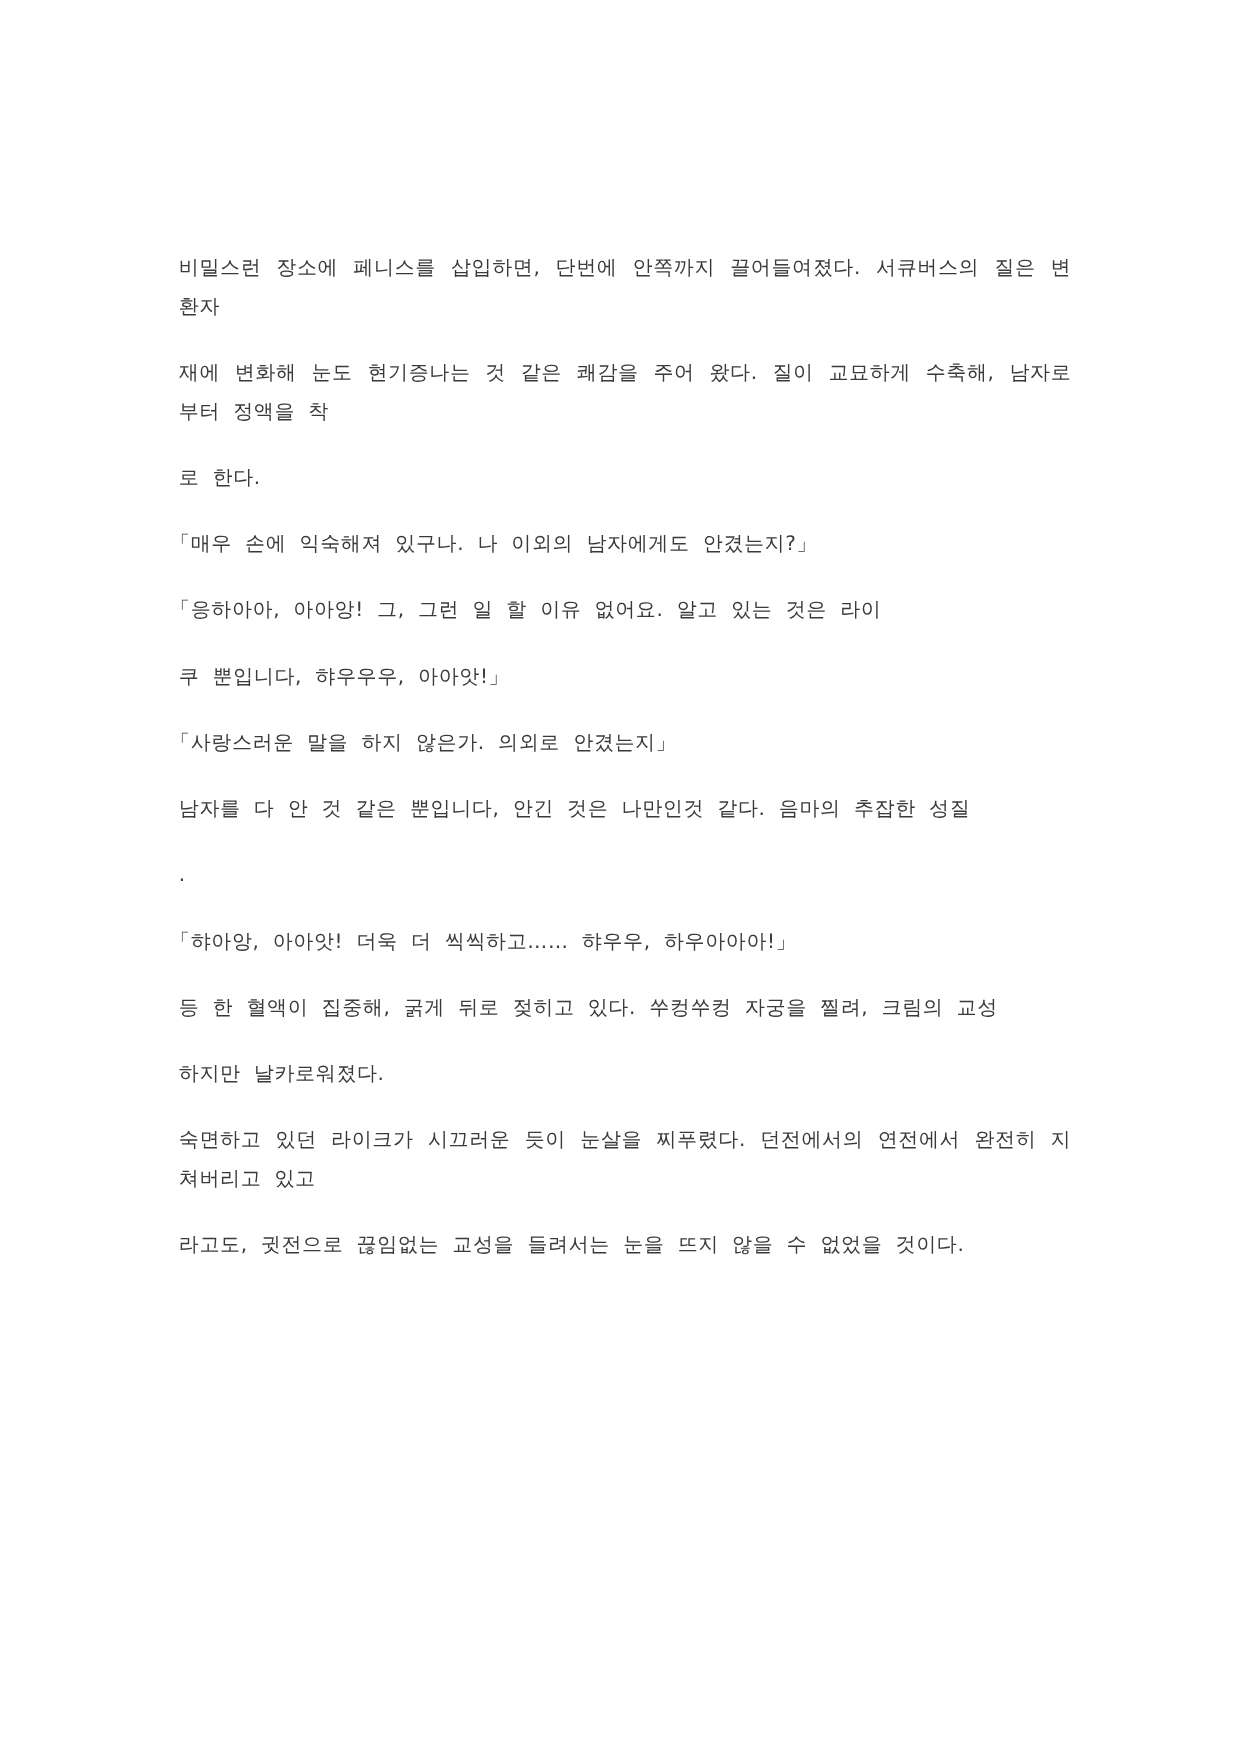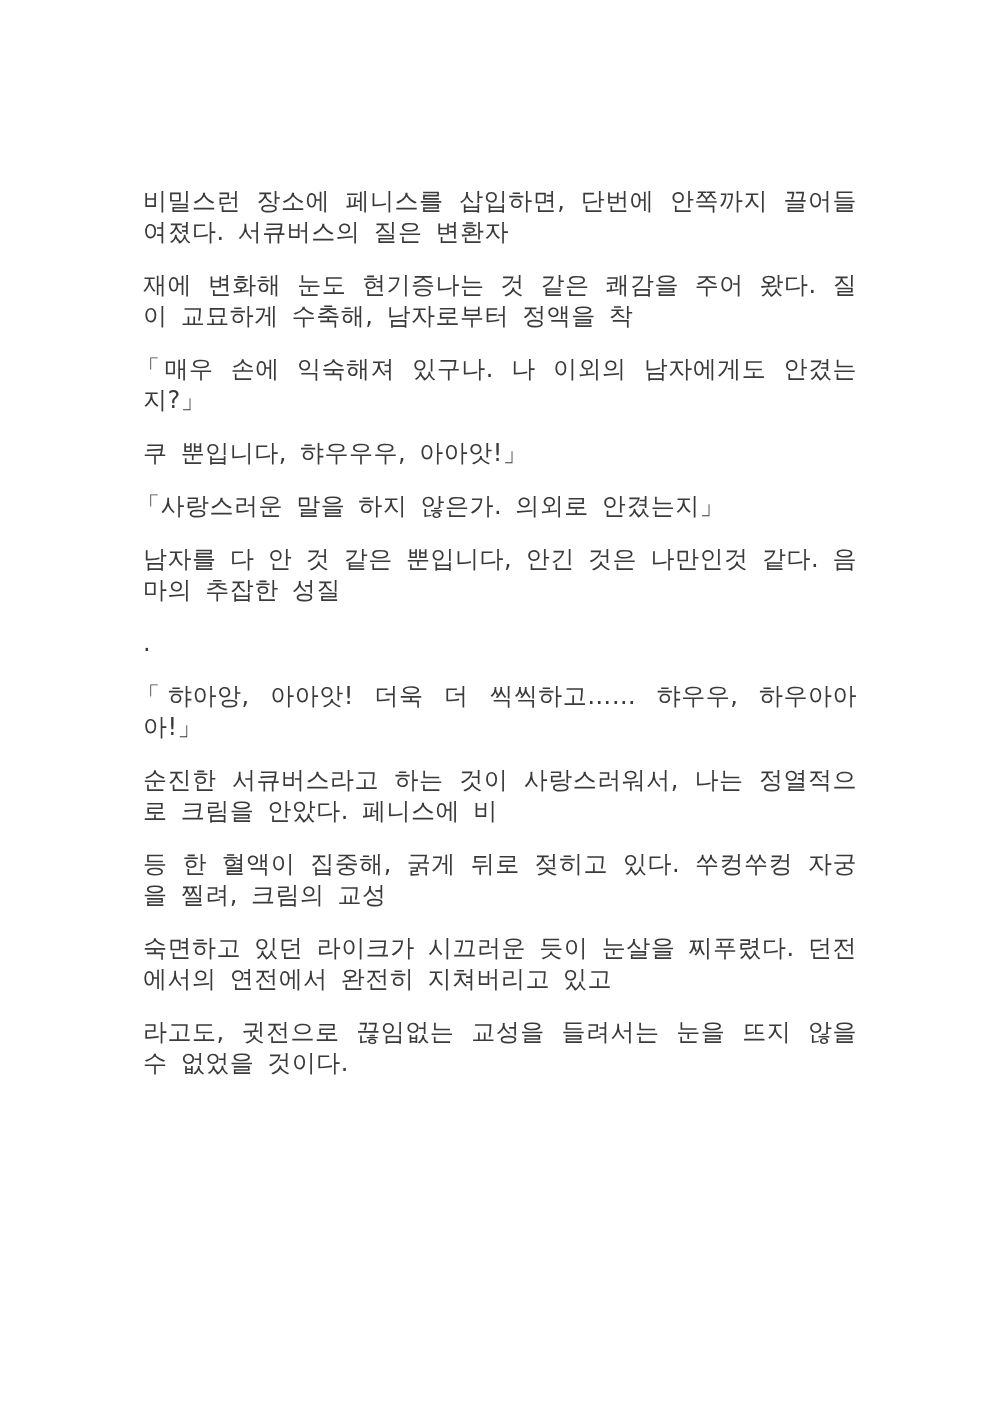--- a/index.html
+++ b/index.html
@@ -14,23 +14,23 @@
     background: #ffffff;
     overflow: hidden;
   }
   .content {
     position: absolute;
     left: 143px;
     top: 186px;
     width: 714px;
   }
   .content p {
-    margin: 0 0 22px 0;
+    margin: 12px 0 22px 0;
     font-family: "DejaVu Sans", "Liberation Sans", sans-serif;
-    font-size: 24px;
+    font-size: 16px;
     line-height: 31px;
     color: #3a3a3a;
     text-align: justify;
     word-spacing: 5px;
     letter-spacing: 0.5px;
     white-space: normal;
   }
   .content p.quote {
     text-indent: -7px;
   }
@@ -38,25 +38,27 @@
     margin-bottom: 0;
   }
 </style>
 </head>
 <body>
 
 <div class="page">
   <div class="content">
     <p>비밀스런 장소에 페니스를 삽입하면, 단번에 안쪽까지 끌어들여졌다. 서큐버스의 질은 변환자</p>
     <p>재에 변화해 눈도 현기증나는 것 같은 쾌감을 주어 왔다. 질이 교묘하게 수축해, 남자로부터 정액을 착</p>
+    <p>로 한다.</p>
     <p class="quote">「매우 손에 익숙해져 있구나. 나 이외의 남자에게도 안겼는지?」</p>
+    <p class="quote">「응하아아, 아아앙! 그, 그런 일 할 이유 없어요. 알고 있는 것은 라이</p>
     <p>쿠 뿐입니다, 햐우우우, 아아앗!」</p>
     <p class="quote">「사랑스러운 말을 하지 않은가. 의외로 안겼는지」</p>
     <p>남자를 다 안 것 같은 뿐입니다, 안긴 것은 나만인것 같다. 음마의 추잡한 성질</p>
     <p>.</p>
     <p class="quote">「햐아앙, 아아앗! 더욱 더 씩씩하고…… 햐우우, 하우아아아!」</p>
-    <p>순진한 서큐버스라고 하는 것이 사랑스러워서, 나는 정열적으로 크림을 안았다. 페니스에 비</p>
     <p>등 한 혈액이 집중해, 굵게 뒤로 젖히고 있다. 쑤컹쑤컹 자궁을 찔려, 크림의 교성</p>
+    <p>하지만 날카로워졌다.</p>
     <p>숙면하고 있던 라이크가 시끄러운 듯이 눈살을 찌푸렸다. 던전에서의 연전에서 완전히 지쳐버리고 있고</p>
     <p>라고도, 귓전으로 끊임없는 교성을 들려서는 눈을 뜨지 않을 수 없었을 것이다.</p>
 
   </div>
 </div>
 
 </body></html>

